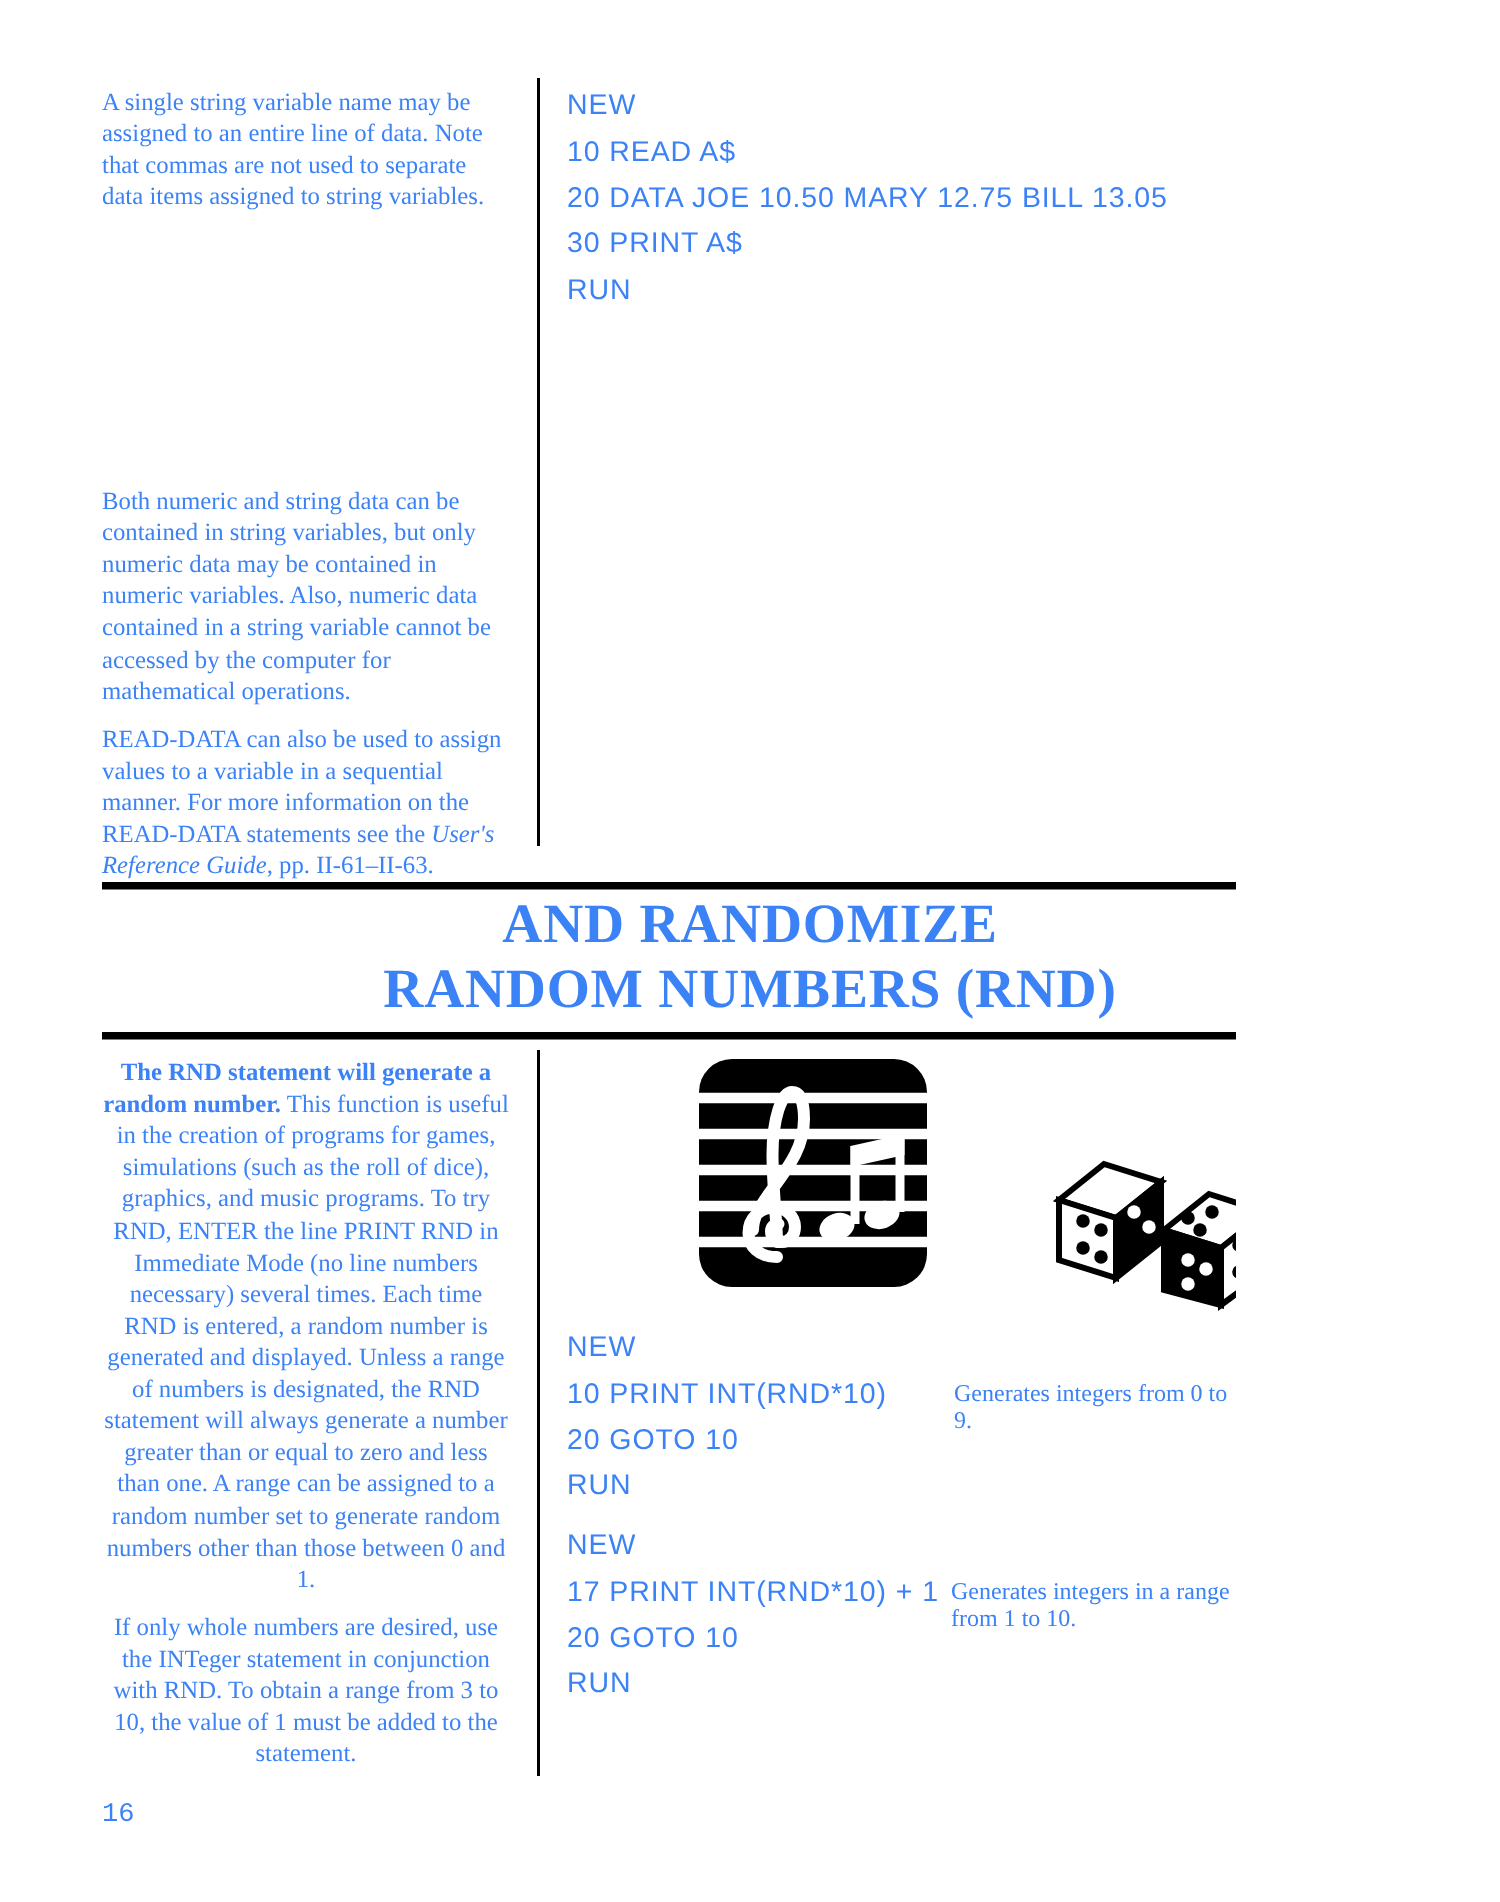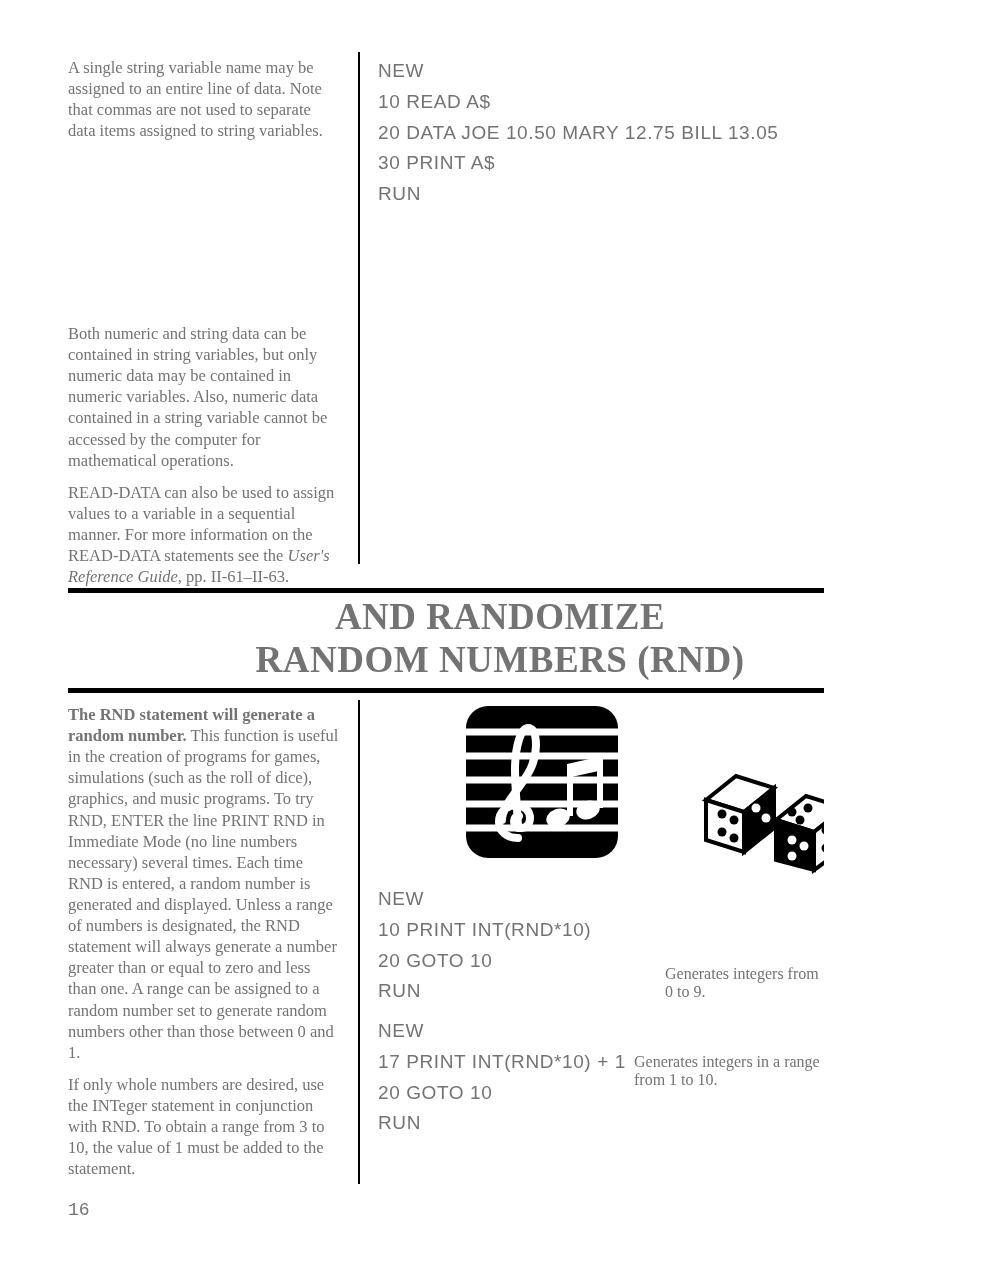--- a/index.html
+++ b/index.html
@@ -6,21 +6,21 @@
     margin: 0;
     padding: 0;
     background: #ffffff;
   }
   .page {
     position: relative;
     width: 824px;
     height: 1268px;
     background: #ffffff;
     font-family: "Liberation Serif", serif;
-    color: #737373;
+    color: #3b82f6;
     overflow: hidden;
   }
 
   
   .vrule {
     position: absolute;
     width: 2px;
     background: #000000;
   }
   .vrule-top { left: 358px; top: 52px; height: 512px; }
@@ -76,20 +76,21 @@
     font-weight: bold;
     font-size: 37px;
     line-height: 1.16;
     letter-spacing: 0.5px;
   }
 
   
   .block-c {
     top: 704px;
     width: 272px;
+    text-align: center;
   }
   .lead-in { font-weight: bold; }
 
   .art {
     position: absolute;
     left: 466px;
     top: 706px;
     width: 420px;
     height: 170px;
   }
@@ -120,21 +121,21 @@
   }
   .code-right div { white-space: pre; }
   .code-blk1 { top: 884px; }
   .code-blk2 { top: 1016px; }
 
   .annot {
     position: absolute;
     font-family: "Liberation Serif", serif;
     font-size: 16px;
   }
-  .annot-1 { left: 665px; top: 921px; margin-top: 44px; }
+  .annot-1 { left: 636px; top: 921px; }
   .annot-2 { left: 634px; top: 1053px; }
 
   .page-number {
     position: absolute;
     left: 68px;
     top: 1200px;
     font-family: Liberation Mono, monospace;
     font-size: 18px;
   }
 

